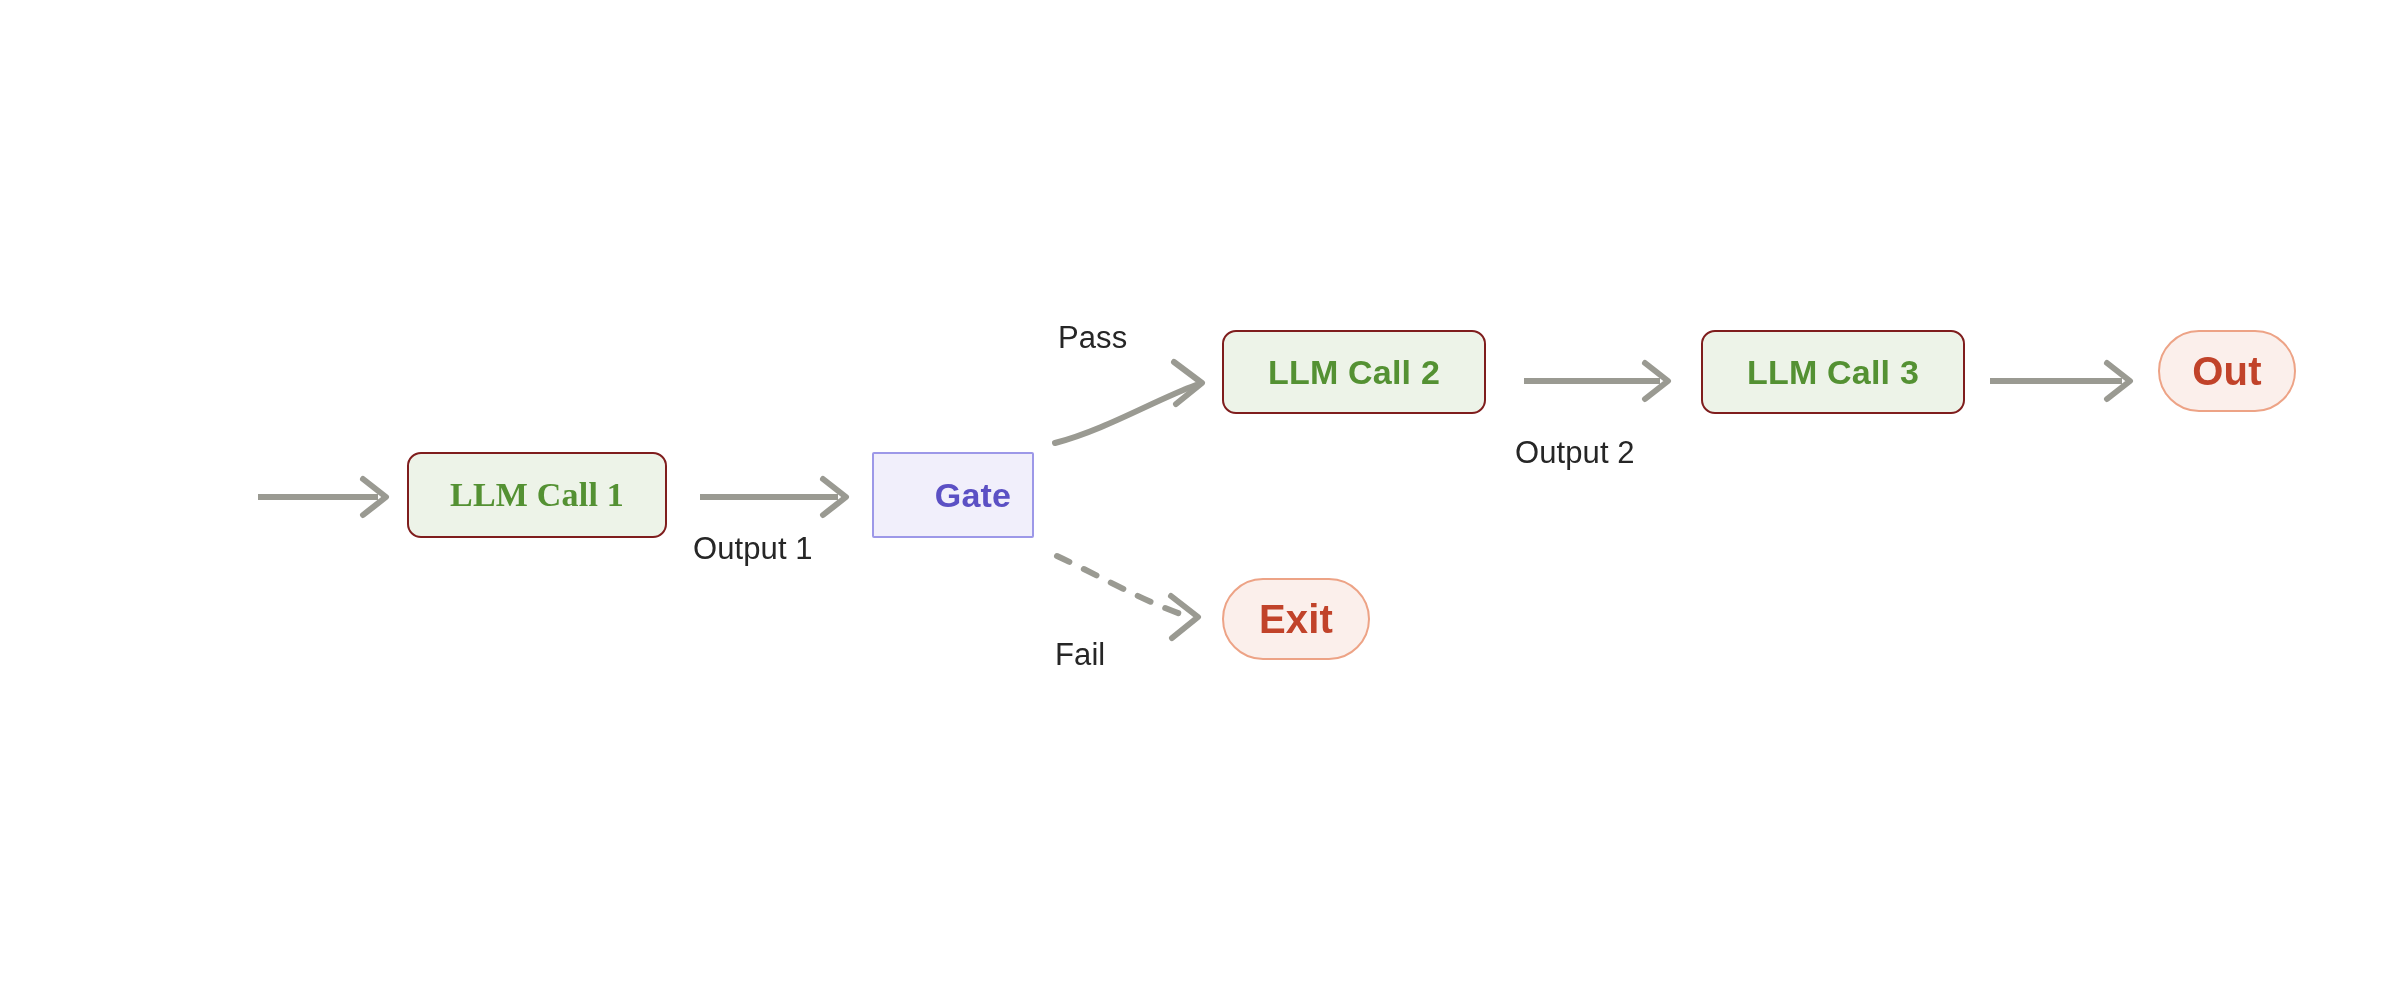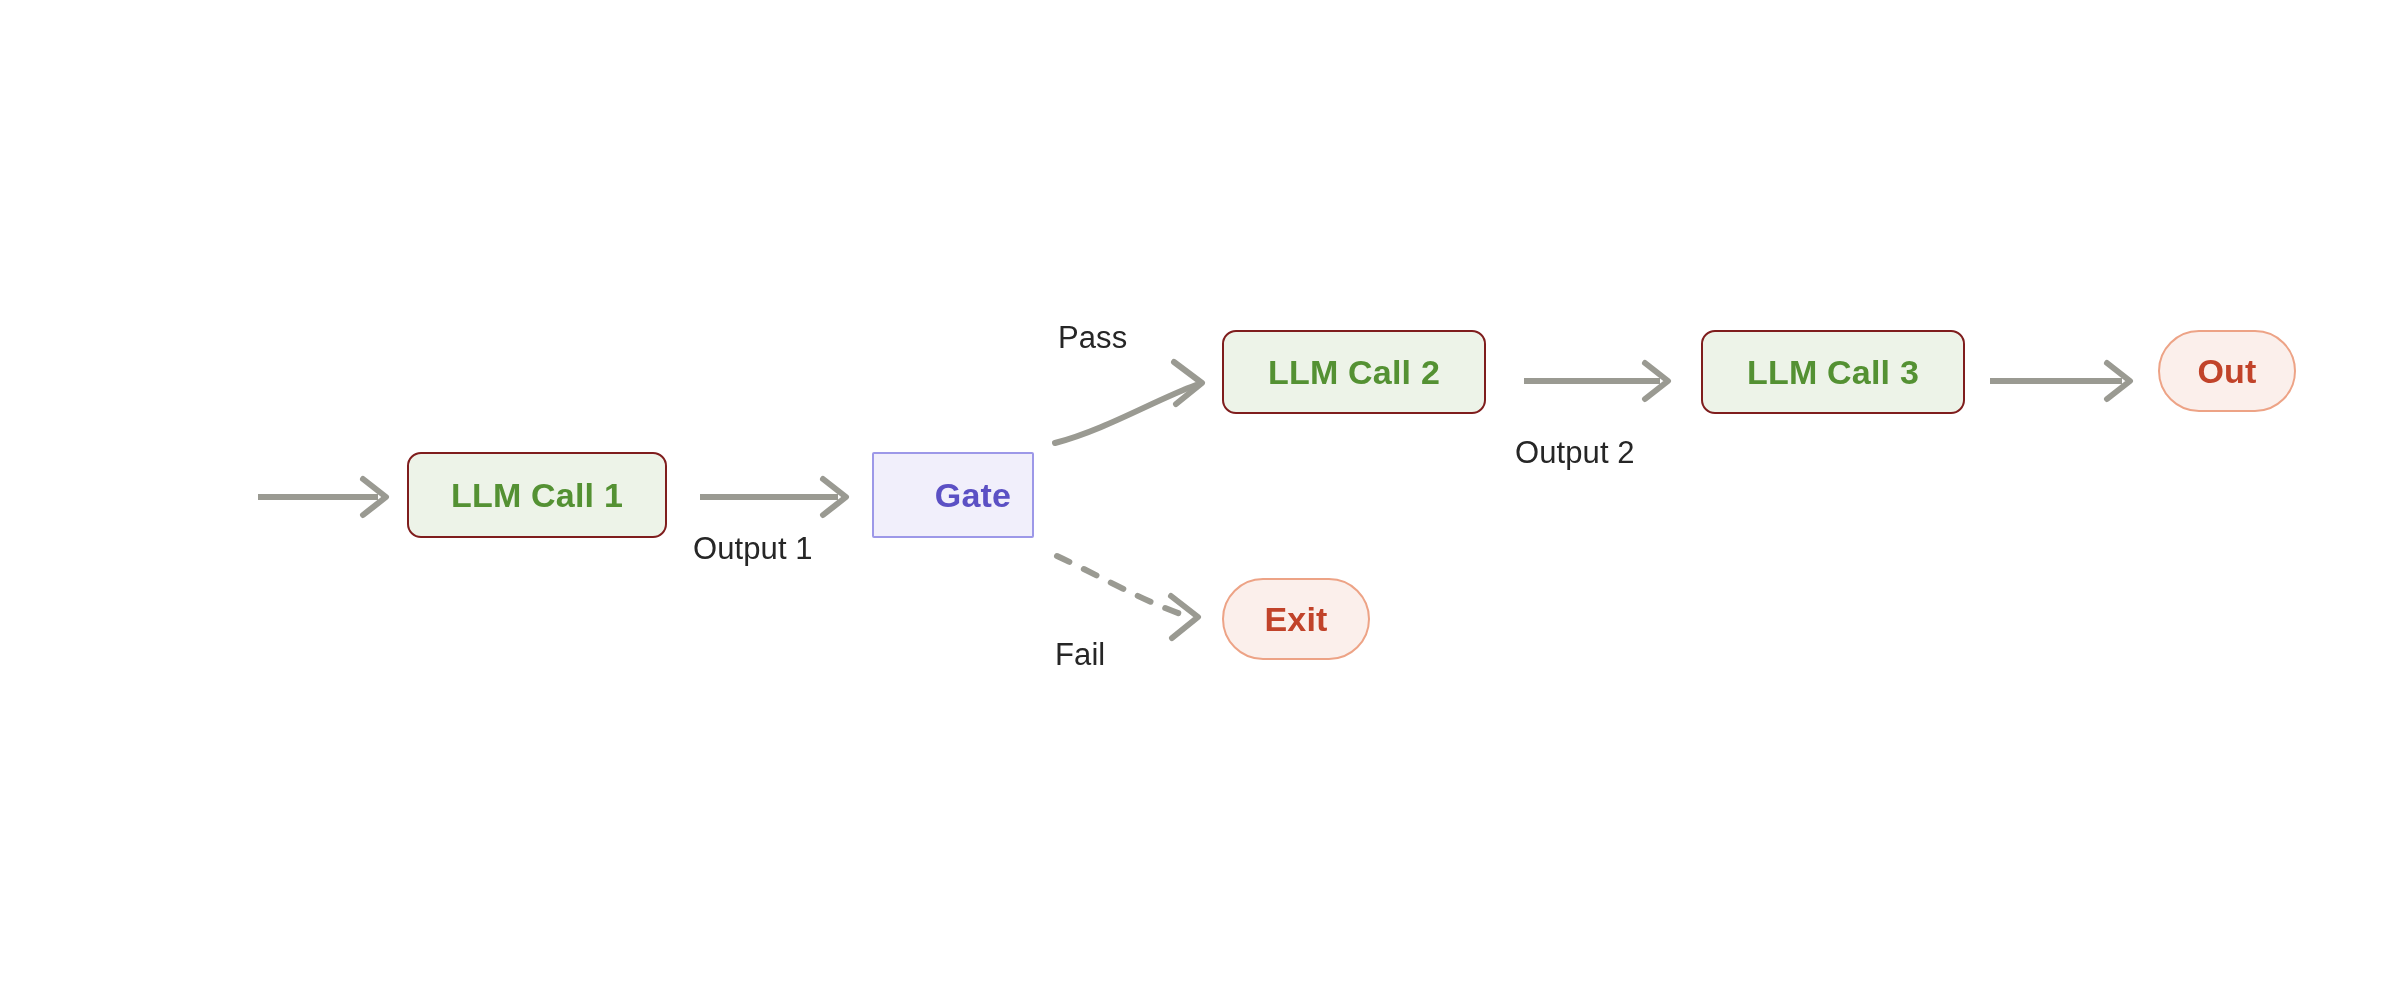--- a/index.html
+++ b/index.html
@@ -54,21 +54,21 @@
     font-size: 34px;
     border-radius: 2px;
     padding-left: 40px;
   }
 
   
   .node-term {
     background: #fbefeb;
     border: 2px solid #eda386;
     color: #c1432a;
-    font-size: 34px;
+    font-size: 40px;
   }
   .node-term.circle { border-radius: 50%; }
   .node-term.pill   { border-radius: 999px; }
 
   .edge-label {
     position: absolute;
     color: #262626;
     font-size: 31px;
     font-weight: normal;
     white-space: nowrap;
@@ -107,21 +107,21 @@
       <polyline points="1645,363 1668,381 1645,399" fill="none" stroke="#9a9a92" stroke-width="6" stroke-linecap="round" stroke-linejoin="round"></polyline>
     </g>
 
     <g>
       <line x1="1990" y1="381" x2="2122" y2="381" stroke="#9a9a92" stroke-width="6" stroke-linecap="butt"></line>
       <polyline points="2107,363 2130,381 2107,399" fill="none" stroke="#9a9a92" stroke-width="6" stroke-linecap="round" stroke-linejoin="round"></polyline>
     </g>
   </svg>
 
 
-  <div class="node node-proc" style="left:407px; top:452px; width:260px; height:86px;">
+  <div class="node node-proc" style="left:407px; top:452px; width:260px; height:86px;font-family:Liberation Serif, serif;">
     <span>LLM Call 1</span>
   </div>
 
   <div class="node node-gate" style="left:872px; top:452px; width:162px; height:86px;">
     <span>Gate</span>
   </div>
 
   <div class="node node-proc" style="left:1222px; top:330px; width:264px; height:84px;">
     <span>LLM Call 2</span>
   </div>

